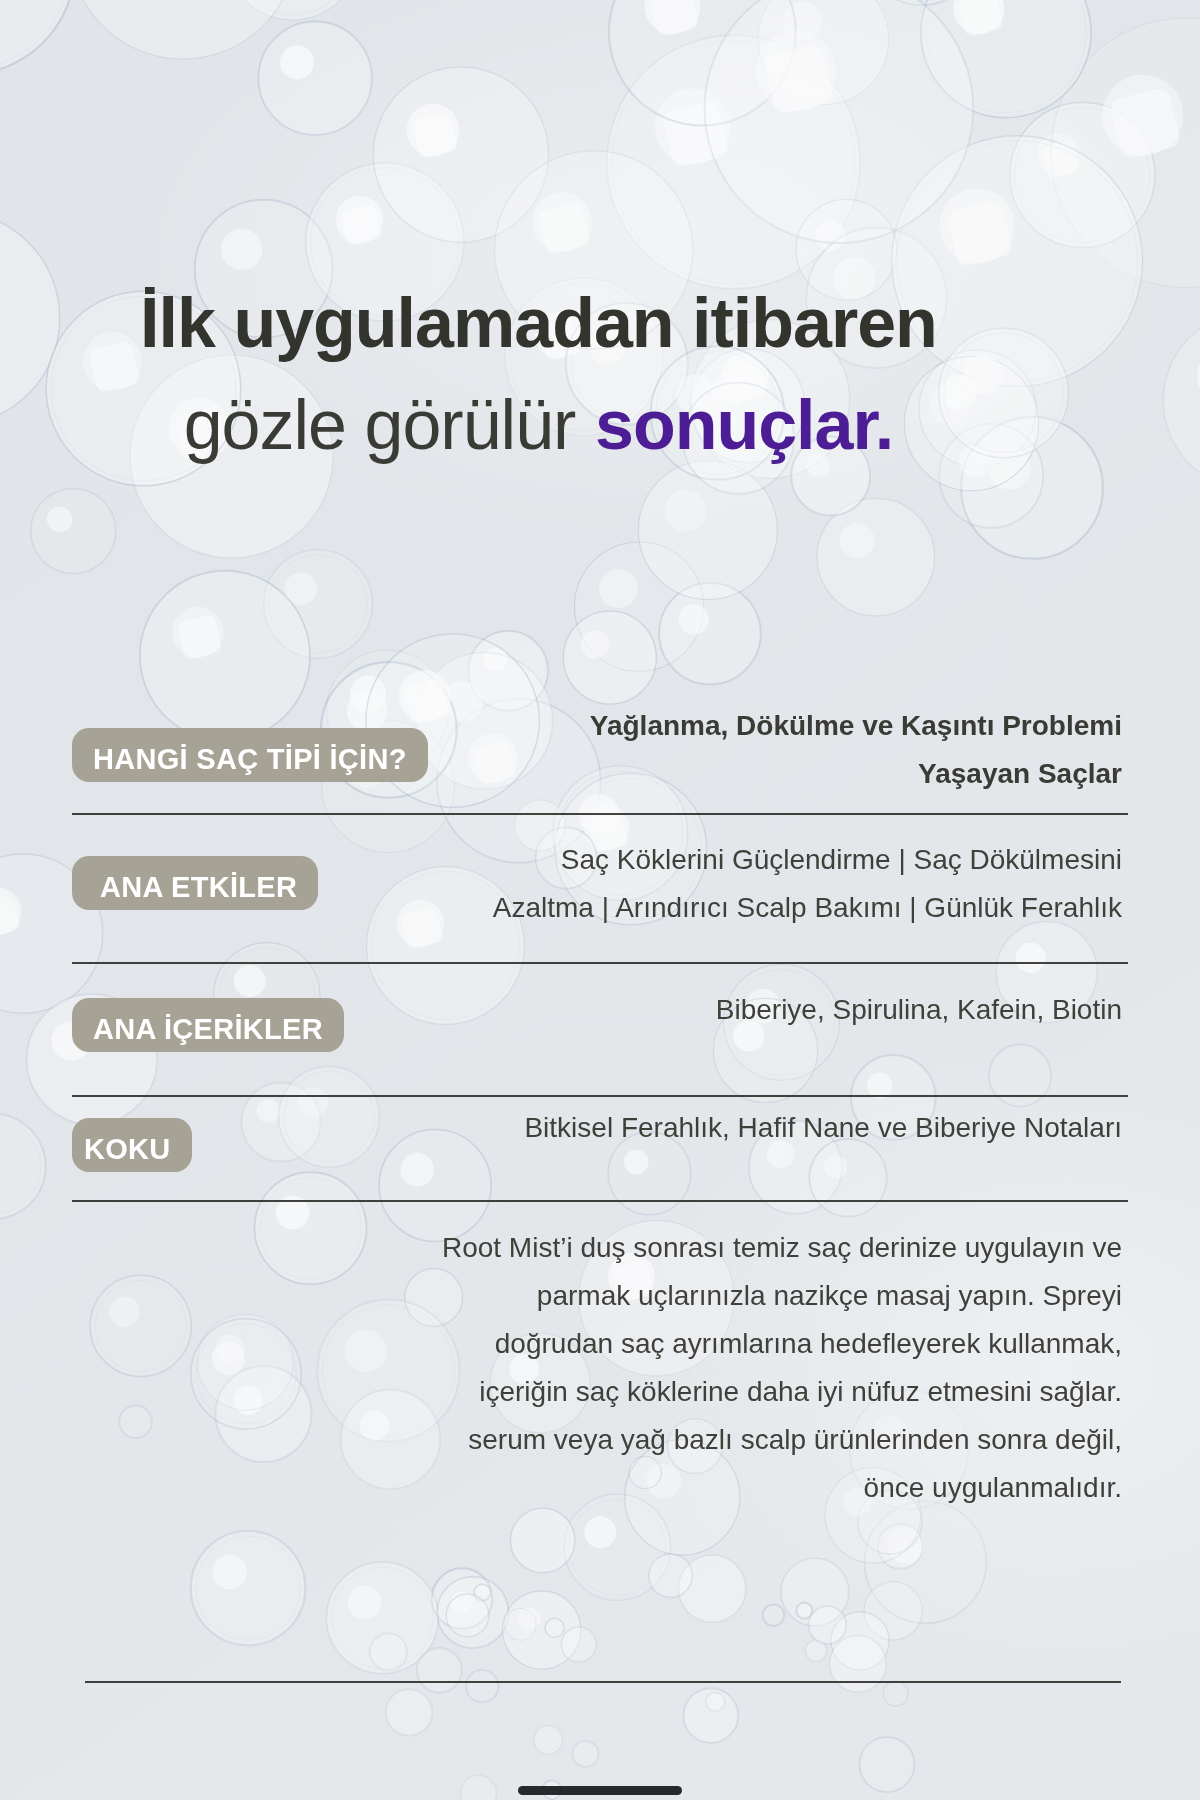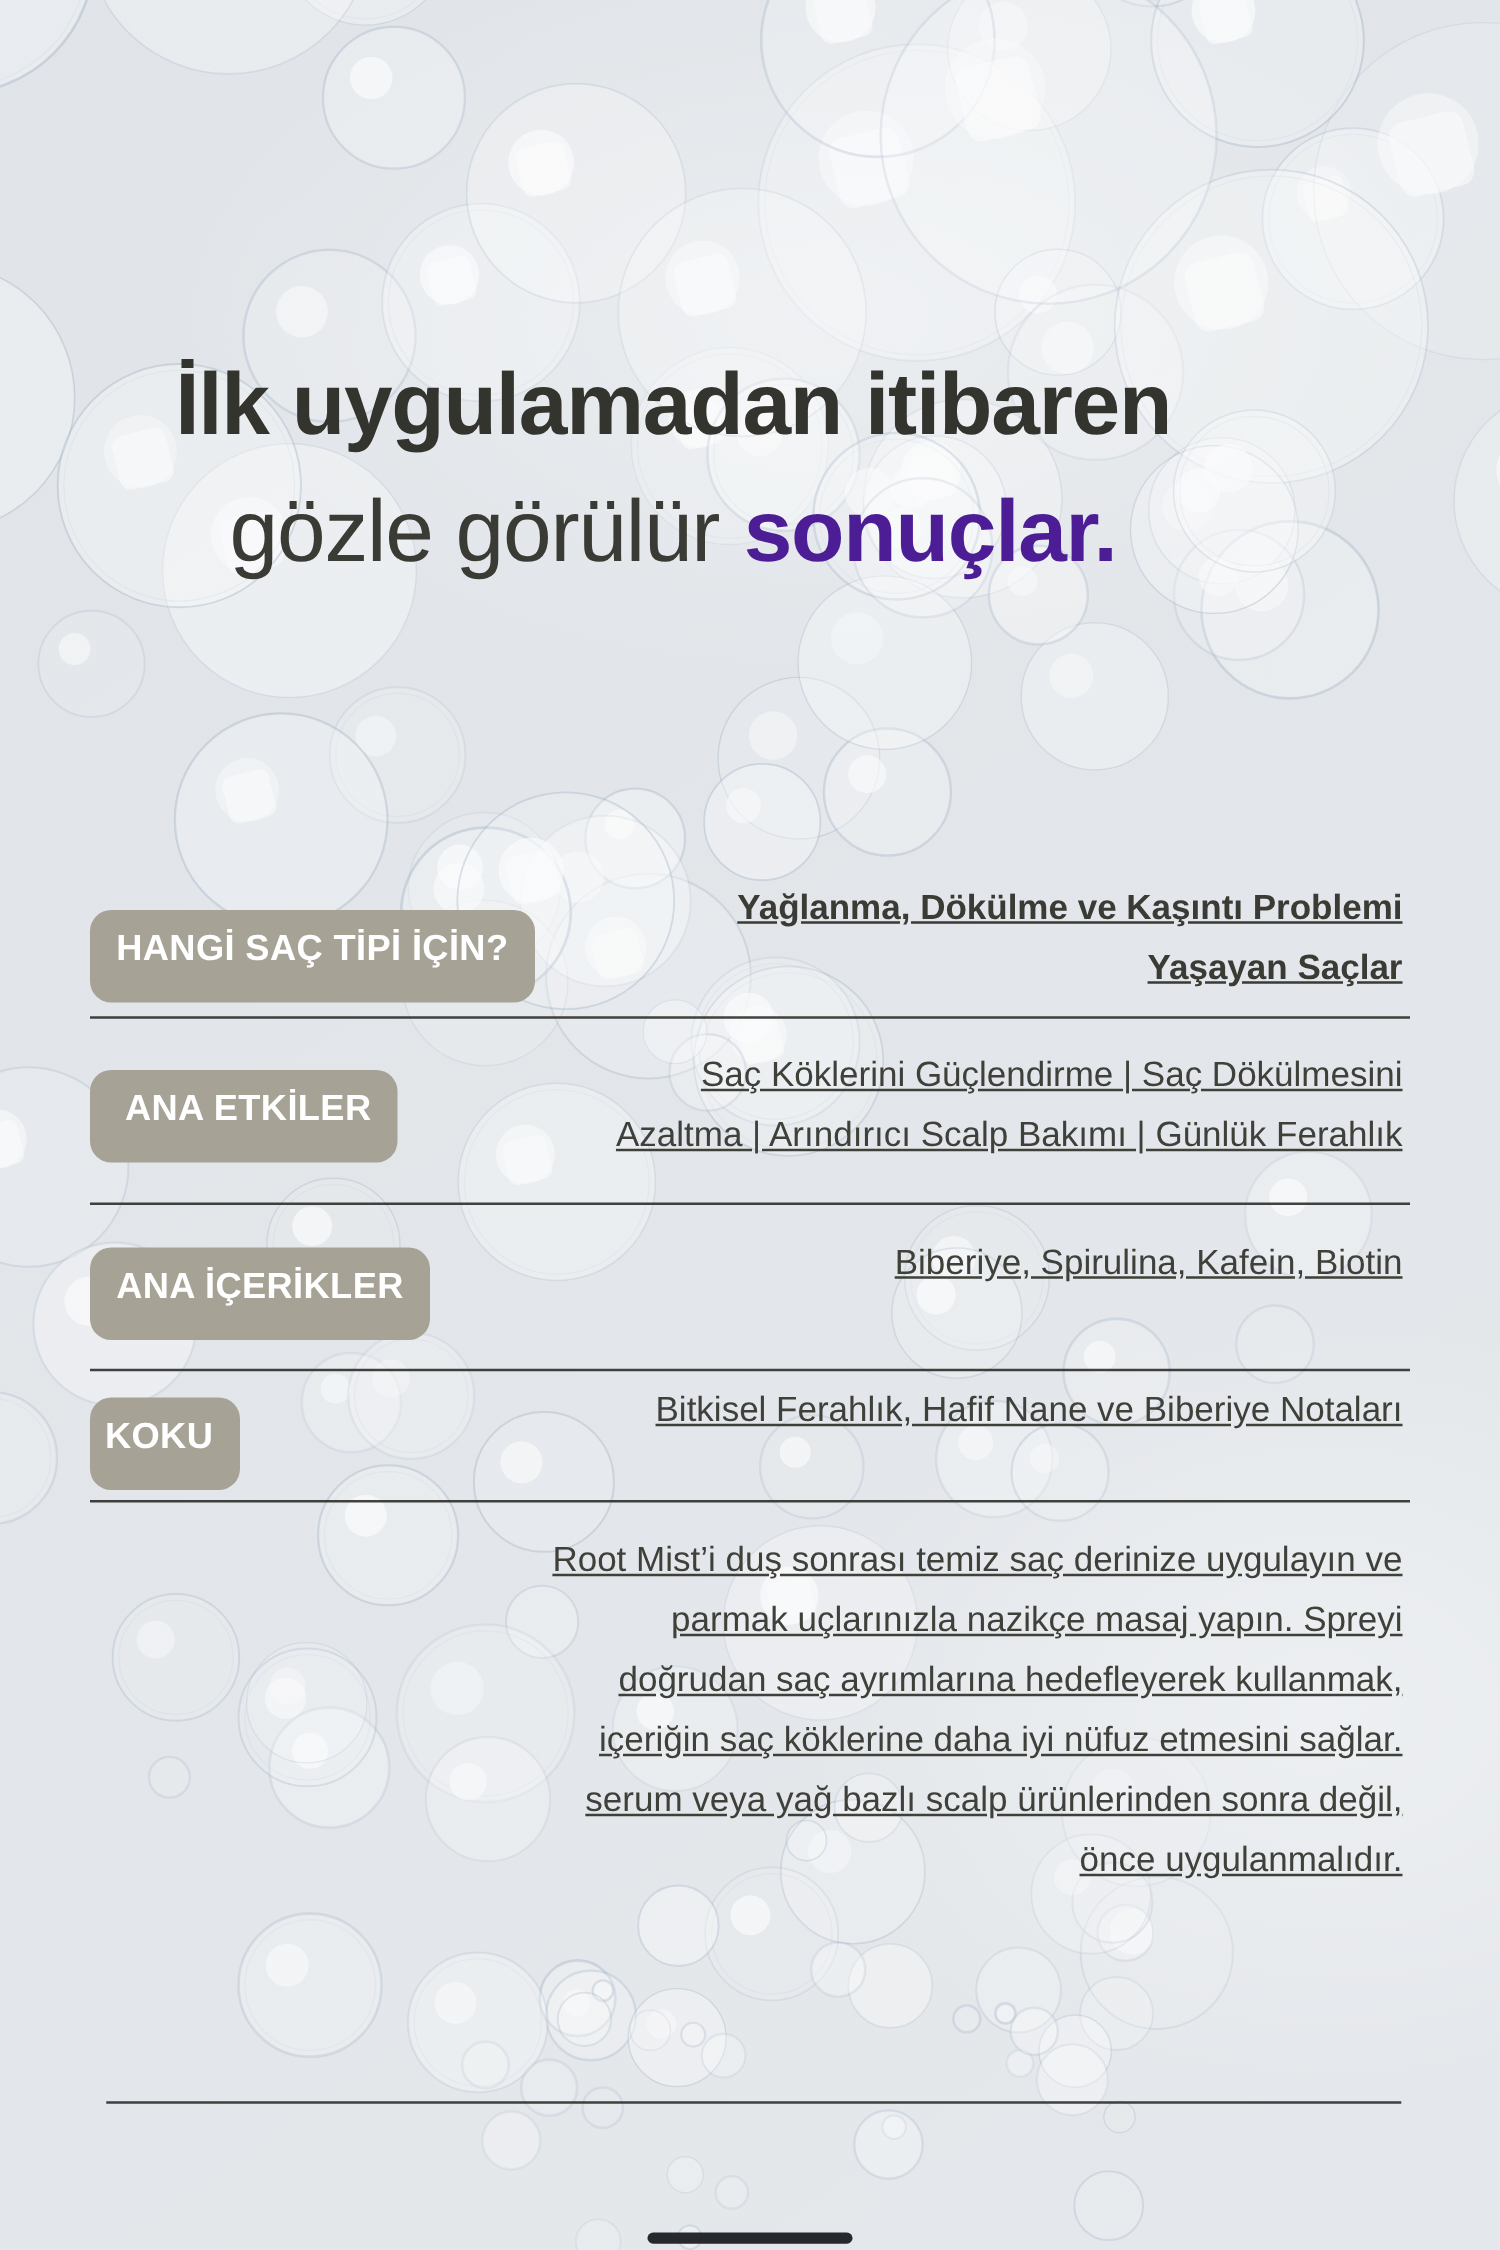--- a/index.html
+++ b/index.html
@@ -16,27 +16,26 @@
       linear-gradient(145deg, rgba(231,235,240,0.20), rgba(241,243,245,0.30));
   }
   .fg{position:absolute;z-index:2;}
   .headline{left:0;top:272px;width:1077px;text-align:center;color:#33342e;
     font-size:70px;line-height:102px;letter-spacing:-1px;}
   .t1{font-weight:700;}
   .t2{font-weight:400;color:#3a3b35;}
   .t2 .b{font-weight:700;margin-left:.28em;color:#4c1d95;}
   .badge{
     background:#a6a396;color:#ffffff;font-weight:700;font-size:29px;
-    height:74px;line-height:62px;padding:0 21px;border-radius:17px;
+    height:54px;line-height:62px;padding:0 21px;border-radius:17px;
     display:inline-block;letter-spacing:.3px;white-space:nowrap;
   }
   .val{
     right:78px;text-align:right;color:#3f403a;font-size:28px;line-height:48px;
     white-space:pre-line;
-    text-decoration:underline;
   }
   .val.b{font-weight:700;color:#3a3b35;}
   .hr{left:72px;width:1056px;height:2px;background:rgba(40,41,36,0.88);}
   .homebar{left:50%;transform:translateX(-50%);top:1786px;width:164px;height:9px;
     border-radius:5px;background:#17181c;opacity:.92;}
 </style>
 </head>
 <body>
 
 <div class="sheet">

